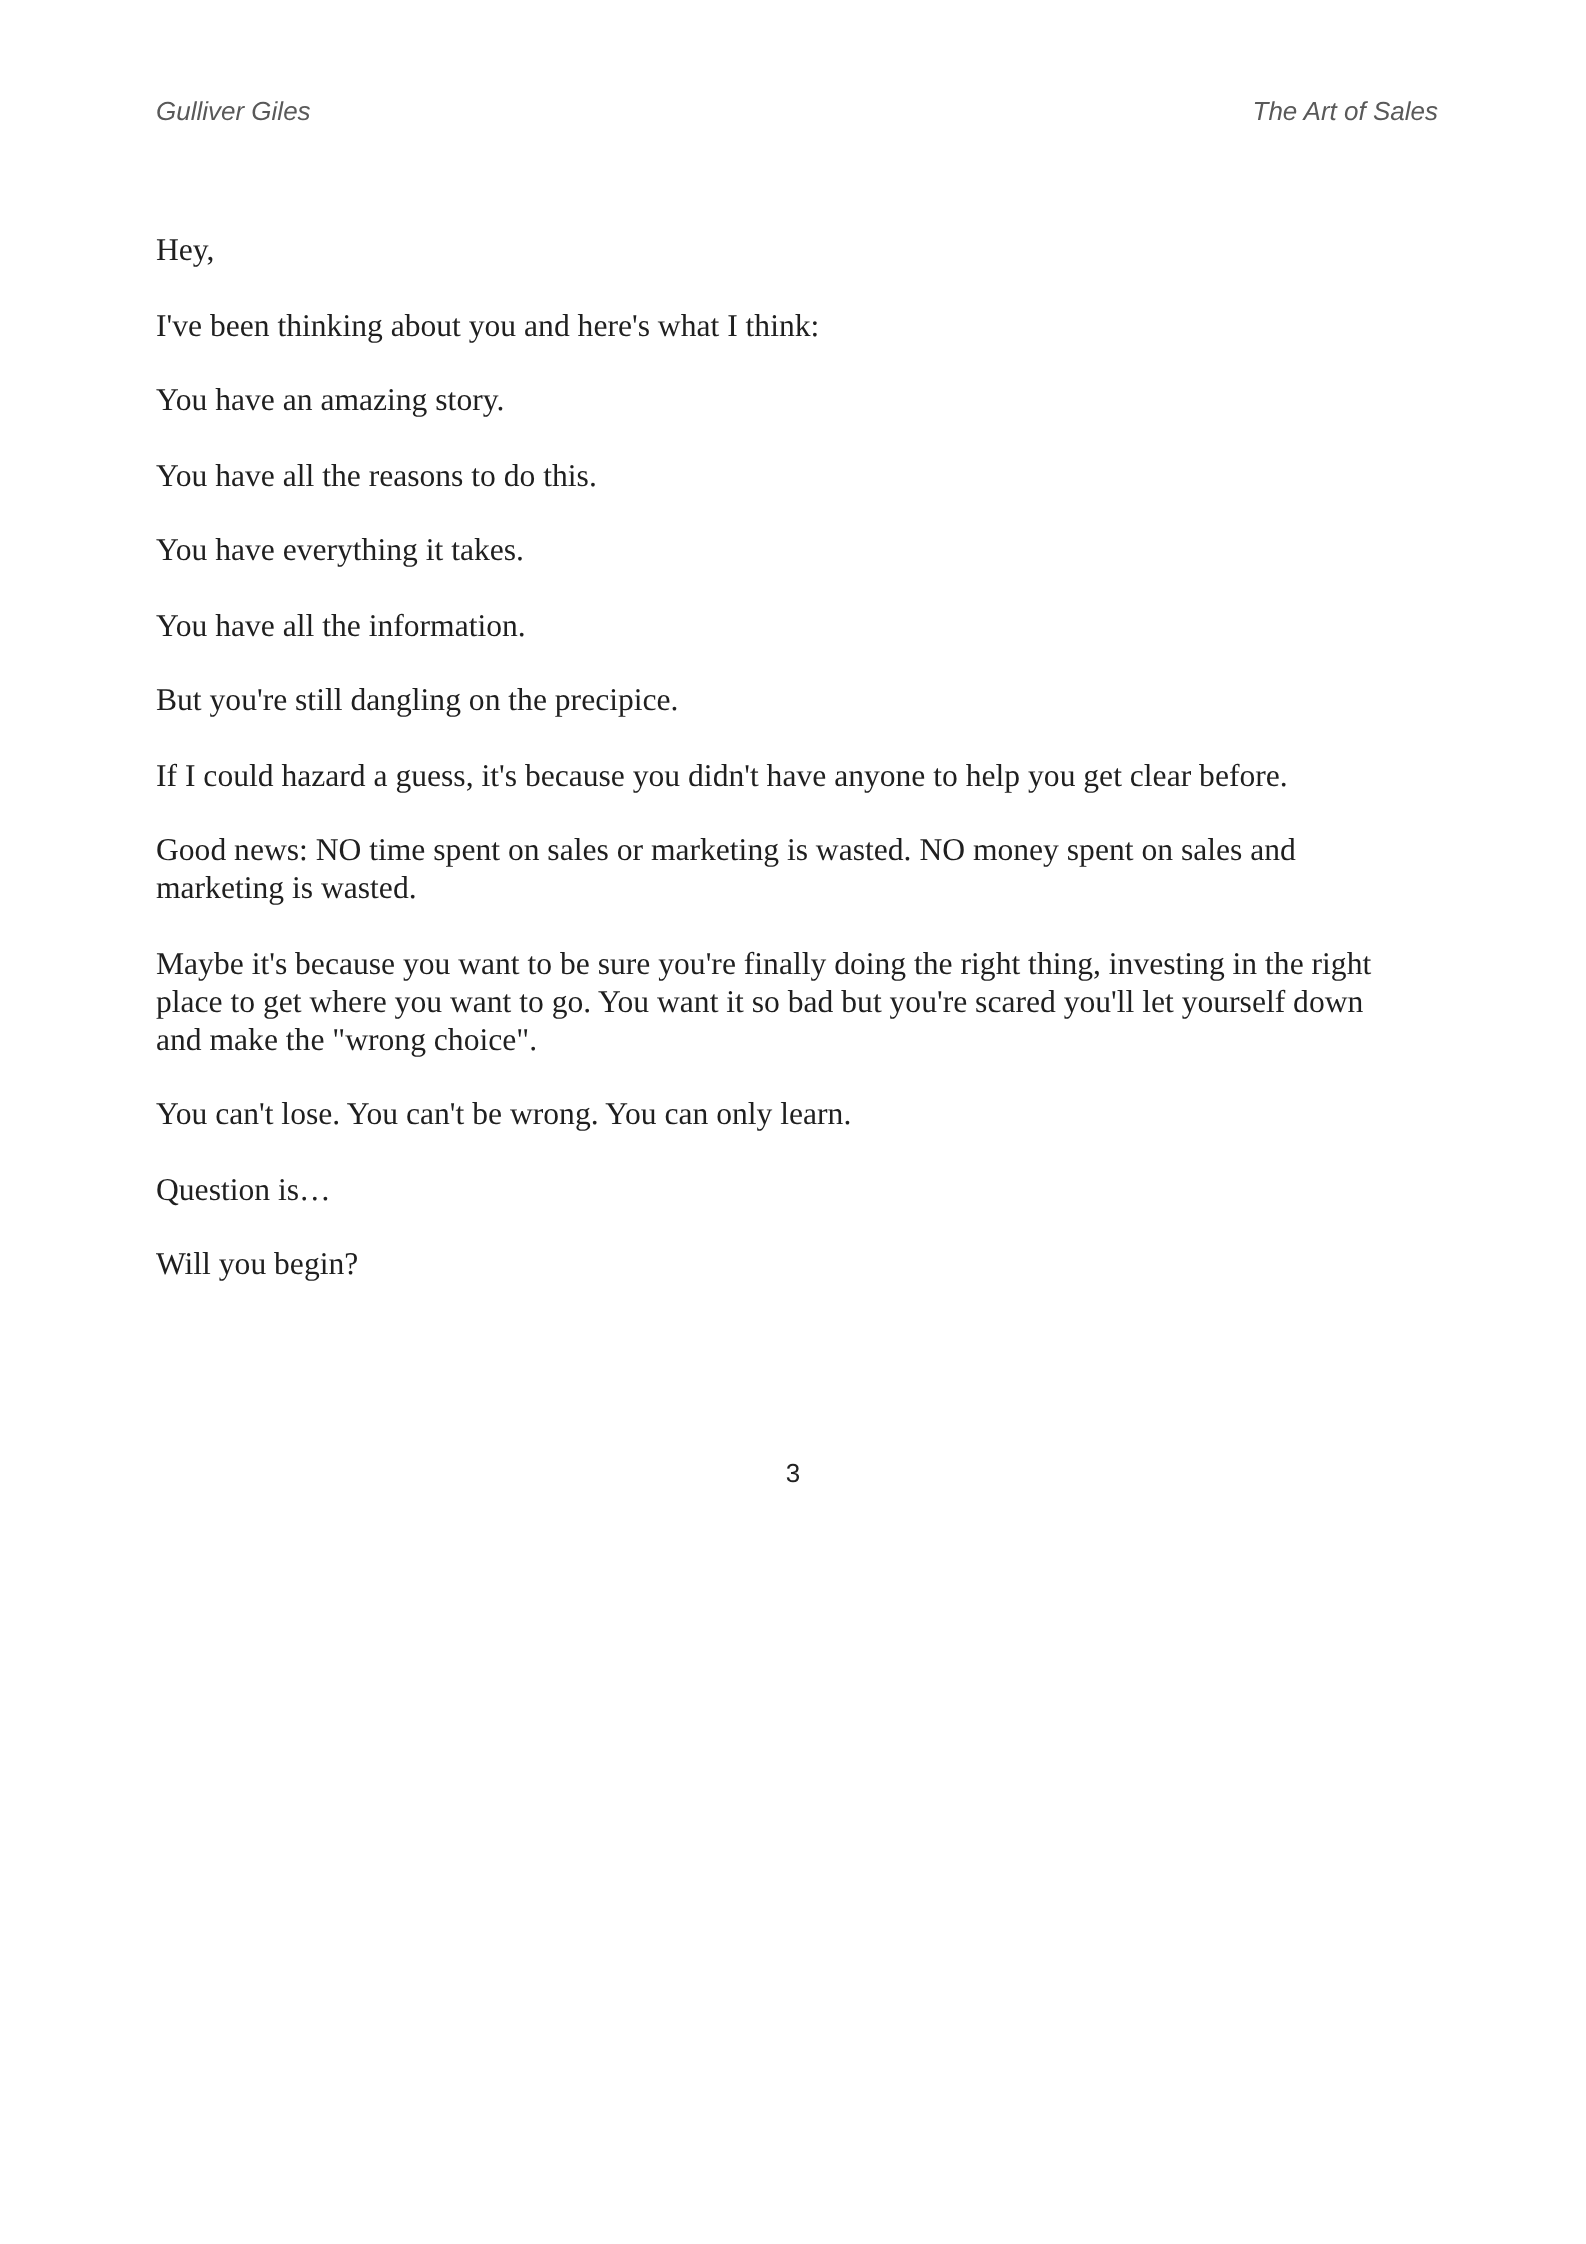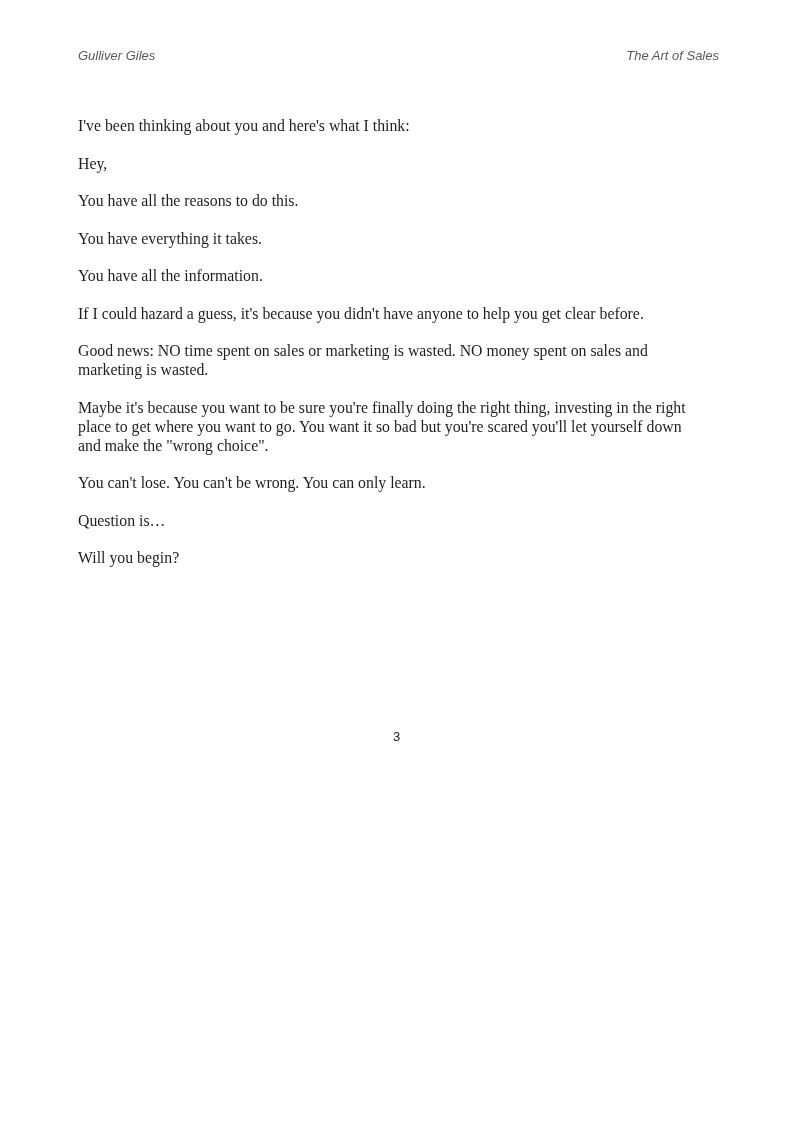--- a/index.html
+++ b/index.html
@@ -61,25 +61,27 @@
 
 <div class="page">
 
   <div class="header">
     <span>Gulliver Giles</span>
     <span>The Art of Sales</span>
   </div>
 
   <div class="content">
 
-  <p>I've been thinking about you and here's what I think:</p>
-      <p>Hey,</p>
+  <p>Hey,</p>
+      <p>I've been thinking about you and here's what I think:</p>
+      <p>You have an amazing story.</p>
       <p>You have all the reasons to do this.</p>
       <p>You have everything it takes.</p>
       <p>You have all the information.</p>
+      <p>But you're still dangling on the precipice.</p>
       <p>If I could hazard a guess, it's because you didn't have anyone to help you get clear before.</p>
       <p>Good news: NO time spent on sales or marketing is wasted. NO money spent on sales and marketing is wasted.</p>
       <p>Maybe it's because you want to be sure you're finally doing the right thing, investing in the right place to get where you want to go. You want it so bad but you're scared you'll let yourself down and make the "wrong choice".</p>
       <p>You can't lose. You can't be wrong. You can only learn.</p>
       <p>Question is…</p>
       <p class="bold">Will you begin?</p>
     </div>
 
   <div class="footer">
     <span>3</span>

